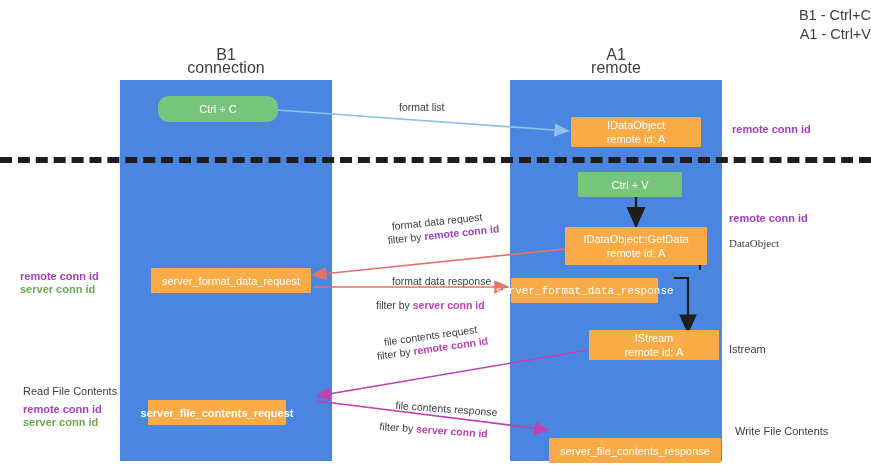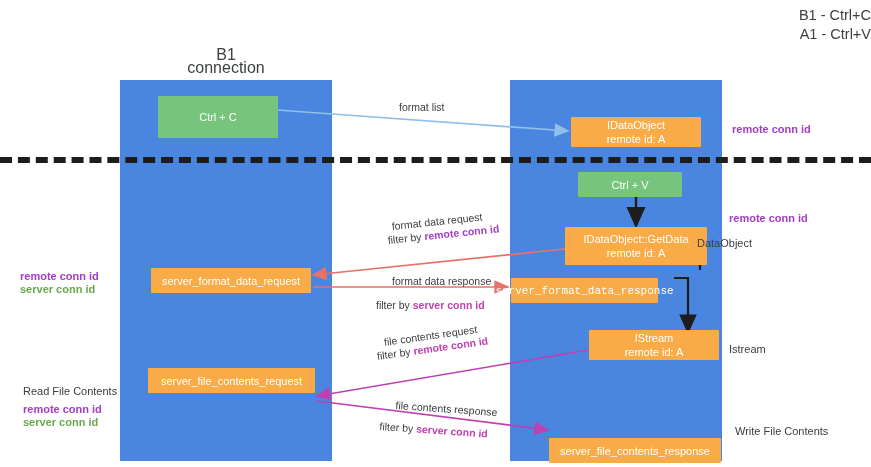--- a/index.html
+++ b/index.html
@@ -71,20 +71,24 @@
     <div>A1 - Ctrl+V</div>
   </div>
 
   <div class="abs lane" style="left:120px;top:80px;width:212px;height:381px;"></div>
   <div class="abs lane" style="left:510px;top:80px;width:212px;height:381px;"></div>
 
   <div class="abs colhead" style="left:120px;top:48px;width:212px;">
     <div>B1</div>
     <div>connection</div>
   </div>
+  <div class="abs colhead" style="left:510px;top:48px;width:212px;">
+    <div>A1</div>
+    <div>remote</div>
+  </div>
 
   <svg class="overlay" viewBox="0 0 871 467">
     <defs>
       <marker id="ar-blue" markerWidth="9" markerHeight="8" refX="8" refY="4" orient="auto">
         <path d="M0,0 L9,4 L0,8 z" fill="#8fc0ea"></path>
       </marker>
       <marker id="ar-red" markerWidth="9" markerHeight="8" refX="8" refY="4" orient="auto">
         <path d="M0,0 L9,4 L0,8 z" fill="#e8716a"></path>
       </marker>
       <marker id="ar-mag" markerWidth="9" markerHeight="8" refX="8" refY="4" orient="auto">
@@ -107,21 +111,21 @@
 
     <path d="M700,255 L700,270" stroke="#1d1d1d" stroke-width="2.2" fill="none"></path>
 
     <line x1="588" y1="350" x2="317" y2="396" stroke="#c040b0" stroke-width="1.7" marker-end="url(#ar-mag)"></line>
 
     <line x1="317" y1="401" x2="548" y2="430" stroke="#c040b0" stroke-width="1.7" marker-end="url(#ar-mag)"></line>
   </svg>
 
   <div class="abs dashed"></div>
 
-  <div class="abs node green" style="left:158px;top:96px;width:120px;height:42px;">
+  <div class="abs node green" style="left:158px;top:96px;width:120px;height:26px;border-radius:11px;">
     <span>Ctrl + C</span>
   </div>
 
   <div class="abs node orange" style="left:571px;top:117px;width:130px;height:30px;">
     <span>IDataObject</span>
     <span>remote id: A</span>
   </div>
 
   <div class="abs node green" style="left:578px;top:172px;width:104px;height:25px;">
     <span>Ctrl + V</span>
@@ -138,21 +142,21 @@
 
   <div class="abs node orange" style="left:511px;top:278px;width:147px;height:25px;font-family:Liberation Mono, monospace;">
     <span>server_format_data_response</span>
   </div>
 
   <div class="abs node orange" style="left:589px;top:330px;width:130px;height:30px;">
     <span>IStream</span>
     <span>remote id: A</span>
   </div>
 
-  <div class="abs node orange" style="left:148px;top:368px;width:167px;height:25px;">
+  <div class="abs node orange" style="left:148px;top:400px;width:138px;height:25px;font-weight:bold;">
     <span>server_file_contents_request</span>
   </div>
 
   <div class="abs node orange" style="left:549px;top:418px;width:172px;height:25px;margin-top:20px;">
     <span>server_file_contents_response</span>
   </div>
 
   <div class="abs elabel" style="left:399px;top:100px;">format list</div>
 
   <div class="abs elabel" style="left:391px;top:219px;transform:rotate(-6deg);transform-origin:left top;">format data request</div>
@@ -172,21 +176,21 @@
 
   <div class="abs elabel" style="left:396px;top:398px;transform:rotate(4deg);transform-origin:left top;">file contents response</div>
   <div class="abs elabel" style="left:380px;top:419px;transform:rotate(4deg);transform-origin:left top;">
     <span>filter by </span><span class="pink">server conn id</span>
   </div>
 
   <div class="abs side purple" style="left:732px;top:122px;">remote conn id</div>
 
   <div class="abs side purple" style="left:729px;top:211px;">remote conn id</div>
 
-  <div class="abs plain-r" style="left:697px;top:236px;">DataObject</div>
+  <div class="abs plain-r" style="left:729px;top:236px;font-family:Liberation Serif, serif;">DataObject</div>
 
   <div class="abs plain-r" style="left:729px;top:342px;">Istream</div>
 
   <div class="abs plain-r" style="left:735px;top:424px;">Write File Contents</div>
 
   <div class="abs side purple" style="left:20px;top:269px;">remote conn id</div>
   <div class="abs side green-t" style="left:20px;top:282px;">server conn id</div>
 
   <div class="abs plain-r" style="left:23px;top:384px;">Read File Contents</div>
   <div class="abs side purple" style="left:23px;top:402px;">remote conn id</div>

